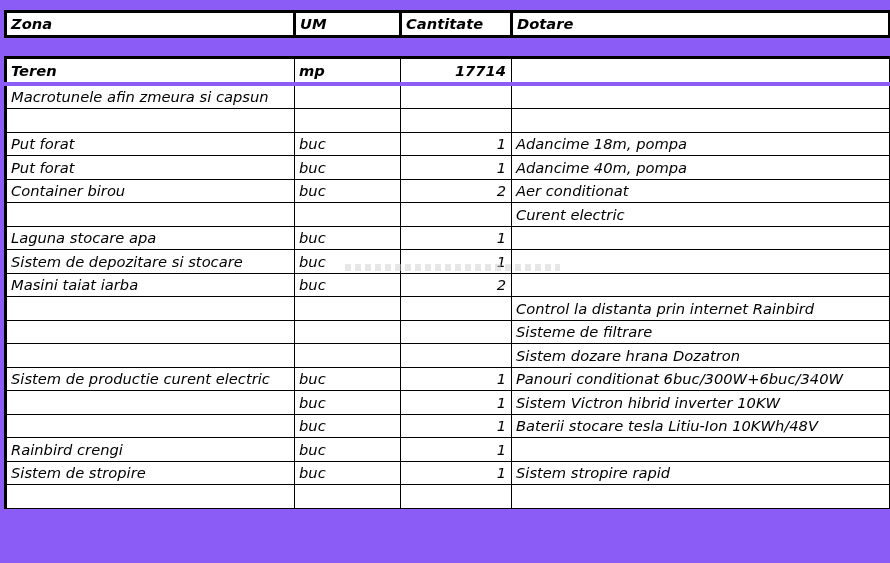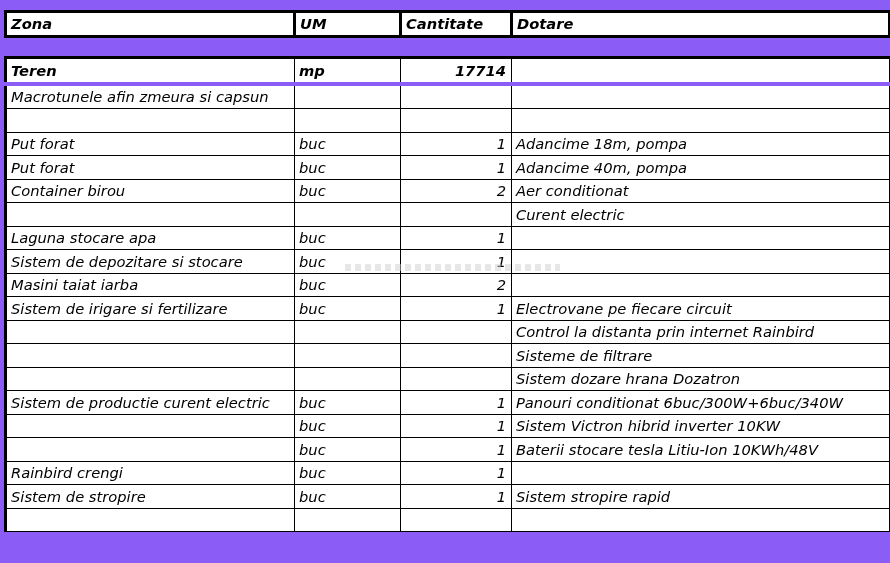--- a/index.html
+++ b/index.html
@@ -160,26 +160,20 @@
           <td class="c-cantitate">1</td>
           <td class="c-dotare"></td>
         </tr>
         <tr class="r-normal">
           <td class="c-zona">Masini taiat iarba</td>
           <td class="c-um">buc</td>
           <td class="c-cantitate">2</td>
           <td class="c-dotare"></td>
         </tr>
         <tr class="r-normal">
-          <td class="c-zona">Sistem de irigare si fertilizare</td>
-          <td class="c-um">buc</td>
-          <td class="c-cantitate">1</td>
-          <td class="c-dotare">Electrovane pe fiecare circuit</td>
-        </tr>
-        <tr class="r-normal">
           <td class="c-zona"></td>
           <td class="c-um"></td>
           <td class="c-cantitate"></td>
           <td class="c-dotare">Control la distanta prin internet Rainbird</td>
         </tr>
         <tr class="r-normal">
           <td class="c-zona"></td>
           <td class="c-um"></td>
           <td class="c-cantitate"></td>
           <td class="c-dotare">Sisteme de filtrare</td>

